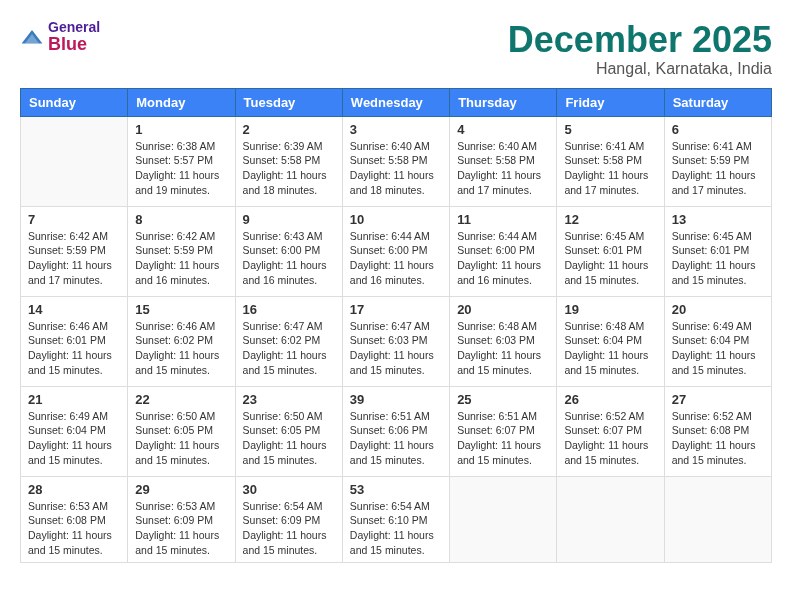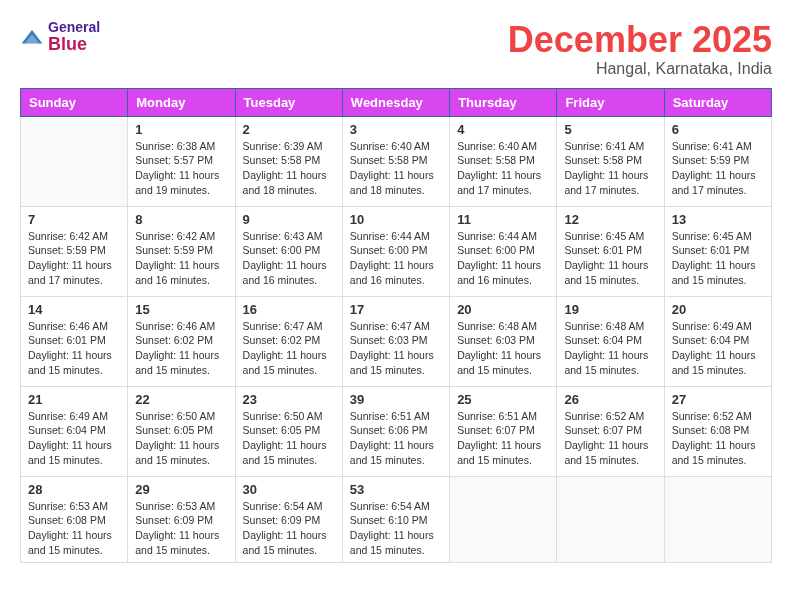--- a/index.html
+++ b/index.html
@@ -24,34 +24,34 @@
     .logo-icon {
       width: 24px;
       height: 24px;
     }
     .title-area {
       text-align: right;
     }
     .month-title {
       font-size: 36px;
       font-weight: bold;
-      color: #ef4444;
+      color: #0f766e;
       line-height: 1.1;
     }
     .location {
       font-size: 16px;
       color: #555;
     }
     table {
       width: 100%;
       border-collapse: collapse;
       border: 1px solid #ccc;
     }
     th {
-      background-color: #d946ef;
+      background-color: #3b82f6;
       color: #fff;
       font-size: 13px;
       font-weight: bold;
       padding: 6px 8px;
       text-align: left;
       border: 1px solid #2d6aa0;
     }
     td {
       vertical-align: top;
       padding: 5px 7px;

